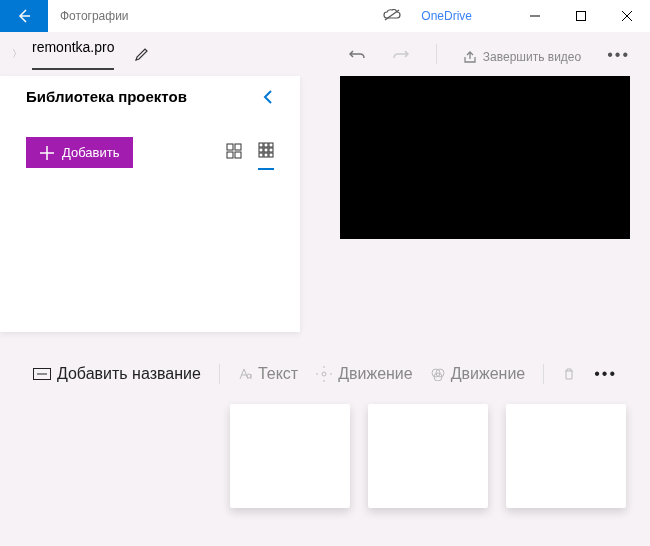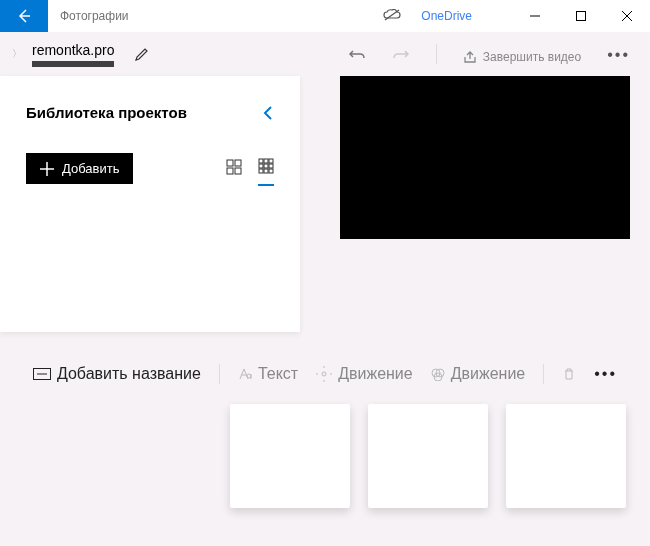--- a/index.html
+++ b/index.html
@@ -10,35 +10,35 @@
   .title-text { font-size: 12px; color: #737373; margin-left: 12px; flex: 0 0 auto; }
   .titlebar-spacer { flex: 1; }
   .onedrive { display: flex; align-items: flex-start; gap: 20px; font-size: 12px; color: #3b82f6; margin-right: 40px; }
   .win-btns { display: flex; }
   .win-btn { width: 46px; height: 32px; display: flex; align-items: center; justify-content: center; cursor: pointer; }
 
   .toolbar { height: 44px; display: flex; align-items: center; }
   .breadcrumb { display: flex; align-items: center; padding-left: 12px; gap: 10px; font-size: 14px; }
   .bc-item { color: #777; }
   .bc-sep { color: #999; font-size: 10px; }
-  .bc-active { color: #000; border-bottom: 6px solid #404040; padding-bottom: 3px; }
+  .bc-active { color: #000; border-bottom: 2px solid #404040; padding-bottom: 13px; }
   .edit-icon { margin-left: 10px; color: #444; }
   .toolbar-spacer { flex: 1; }
   .action-row { display: flex; align-items: flex-end; gap: 26px; padding-right: 20px; color: #777; }
   .action-row .disabled { color: #ccc; }
   .vsep { width: 1px; height: 20px; background: #ddd; }
   .finish { display: flex; align-items: center; gap: 6px; font-size: 12px; color: #888; }
 
   .mid { display: flex; height: 256px; }
-  .library { width: 312px; background: #fff; margin: 0; box-shadow: 0 2px 6px rgba(0,0,0,0.08); padding: 28px 26px; position: relative; }
+  .library { width: 312px; background: #fff; margin: 0; box-shadow: 0 2px 6px rgba(0,0,0,0.08); padding: 12px 26px; position: relative; }
   .lib-head { display: flex; justify-content: space-between; align-items: center; }
   .lib-title { font-size: 15px; font-weight: 600; }
   .lib-chevron { color: #0078d4; font-size: 16px; }
   .add-row { display: flex; align-items: center; justify-content: space-between; margin-top: 32px; }
-  .add-btn { background: #000000; color: #fff; display: flex; align-items: center; gap: 8px; padding: 8px 14px; font-size: 13px; cursor: pointer; }
+  .add-btn { background: #a21caf; color: #fff; display: flex; align-items: center; gap: 8px; padding: 8px 14px; font-size: 13px; cursor: pointer; }
   .view-icons { display: flex; gap: 16px; align-items: center; }
   .grid-icon { width: 16px; height: 16px; display: inline-block; }
   .view-active { border-bottom: 2px solid #0078d4; padding-bottom: 6px; margin-bottom: -6px; }
 
   .player { flex: 1; padding: 0 20px 0 40px; }
   .video-surface { width: 290px; height: 163px; background: #000; margin-top: 0; }
   .controls { display: flex; align-items: center; gap: 22px; margin-top: 20px; color: #888; font-size: 12px; padding-left: 6px; }
   .controls .time { color: #222; font-size: 14px; font-weight: 600; }
 
   .clipbar { height: 48px; display: flex; align-items: center; justify-content: center; gap: 18px; margin-top: 18px; font-size: 16px; color: #888; }

